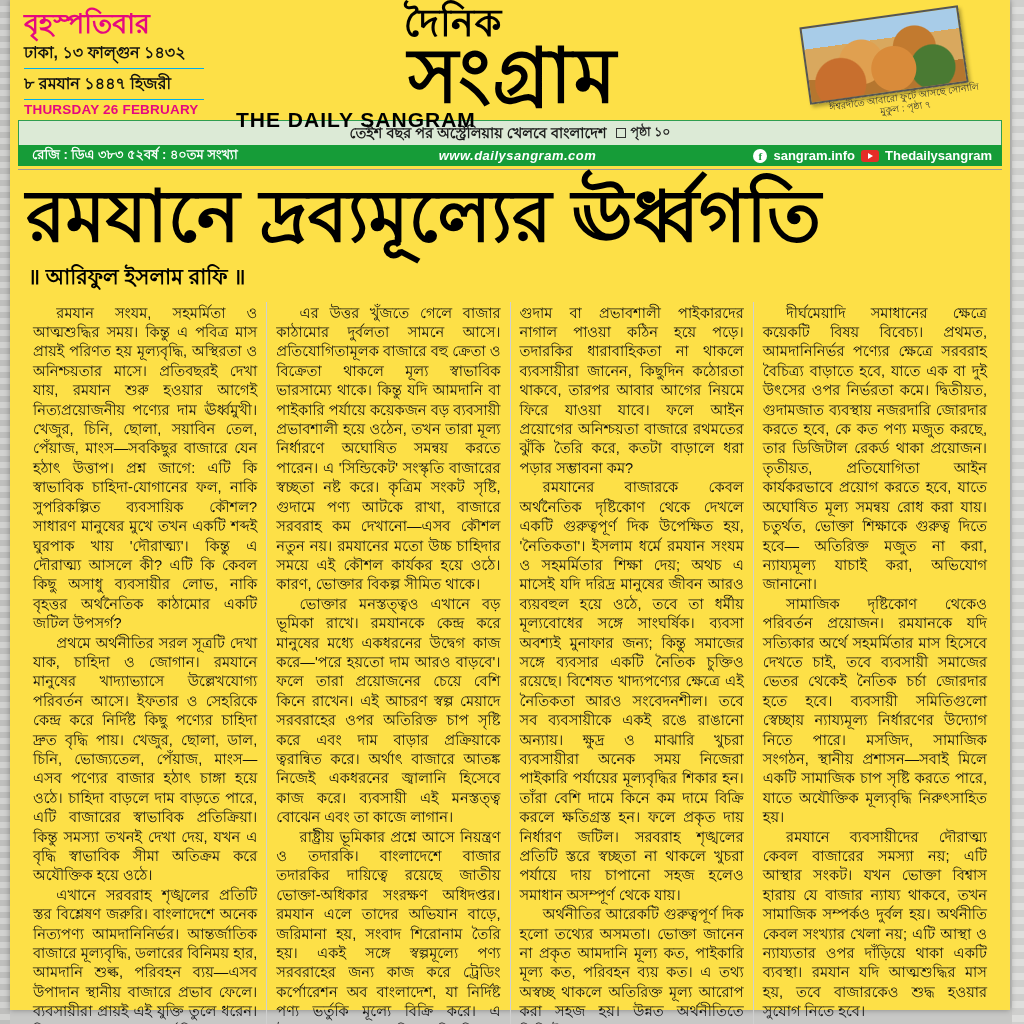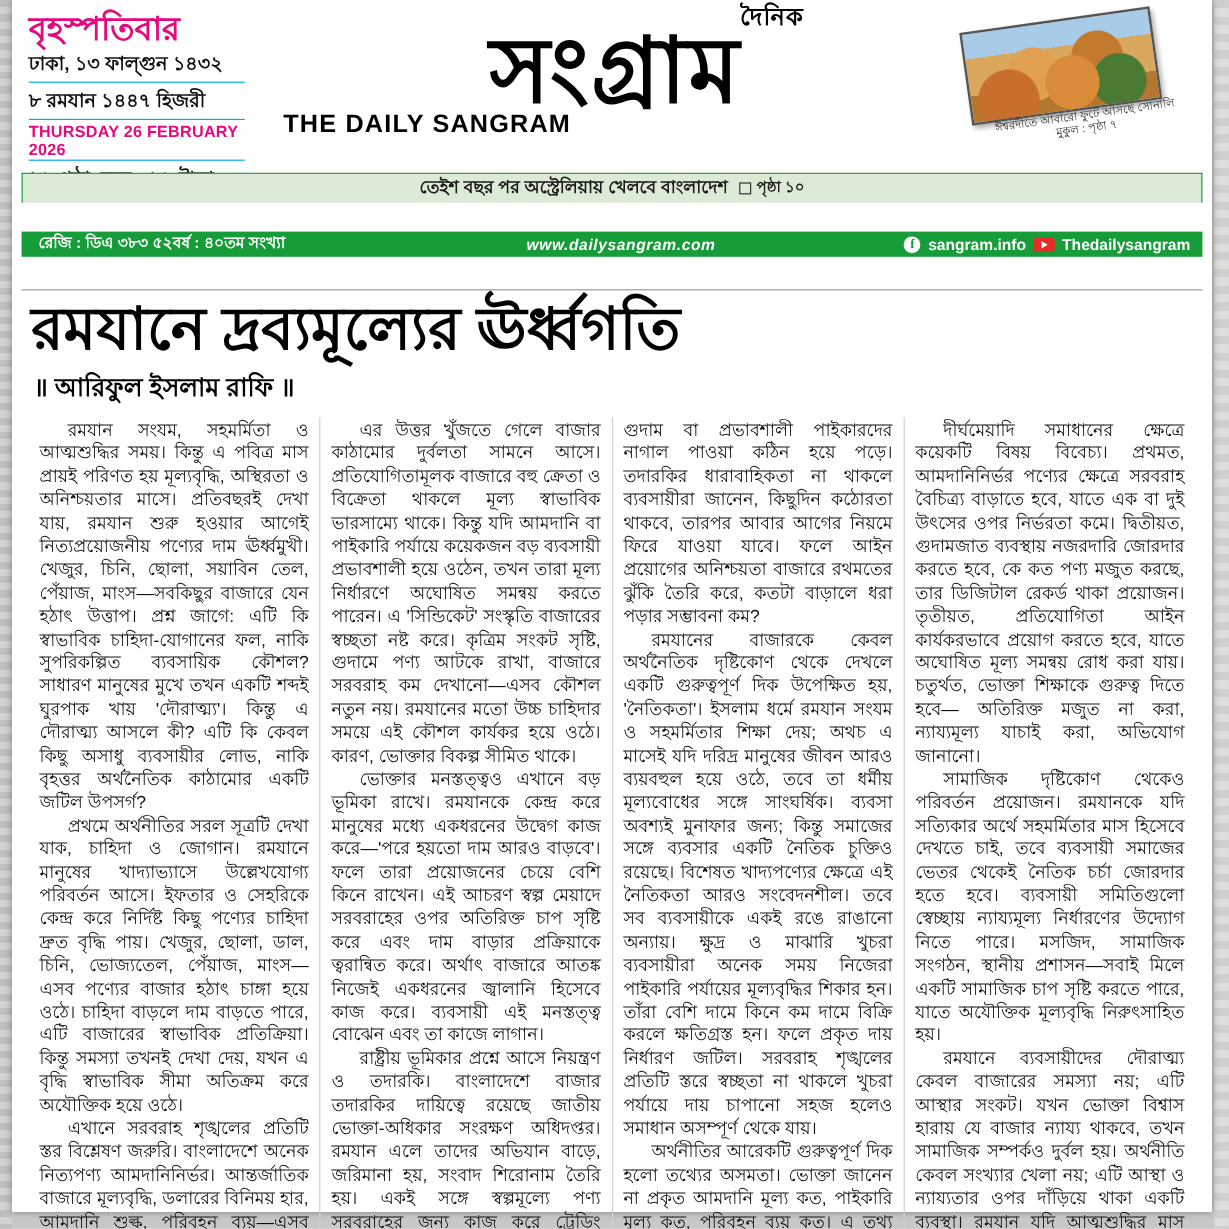--- a/index.html
+++ b/index.html
@@ -10,36 +10,36 @@
     position:relative;
     overflow:hidden;
   }
   
   .edge-left{position:absolute;left:0;top:0;bottom:0;width:10px;background:
     repeating-linear-gradient(180deg,#bfbfbd 0 6px,#d2d2d0 6px 12px);}
   .edge-right{position:absolute;right:0;top:0;bottom:0;width:12px;background:
     repeating-linear-gradient(180deg,#cfcfcd 0 7px,#dededc 7px 14px);}
   .paper{
     position:absolute; left:10px; right:14px; top:0; bottom:14px;
-    background:#ffffff;
+    background:#fde047;
     box-shadow:0 0 6px rgba(0,0,0,.35);
     padding:6px 8px 4px 8px;
-    display:flex; flex-direction:column;gap:24px;
+    display:flex; flex-direction:column;
   }
   
   .header{ display:flex; height:112px; }
   .date-block{ width:218px; padding:4px 2px 0 6px; }
   .weekday{ color:#e5097f; font-weight:bold; font-size:27px; line-height:1.05; }
   .dline{ font-size:16px; font-weight:bold; color:#111;
     border-bottom:1.5px solid #00aeef; padding:2px 0 1px 0; width:180px;}
   .dline.en{ color:#e5097f; font-size:13.5px; letter-spacing:.2px;}
   .dline.last{ border-bottom:none; }
   .masthead{ flex:1; text-align:center; position:relative; padding-top:0; }
-  .mast-top{ font-weight:bold; font-size:20px; line-height:.9;
-    text-align:right; padding-right:120px; letter-spacing:1px;}
+  .mast-top{ font-weight:bold; font-size:38px; line-height:.9;
+    text-align:center; padding-right:120px; letter-spacing:1px;}
   .mast-main{ font-weight:bold; font-size:76px; line-height:.95; letter-spacing:2px; }
   .mast-sub{ font-weight:bold; font-size:21px; letter-spacing:1px;
     text-align:left; padding-right:46px; margin-top:-4px;}
   .photo-wrap{ width:212px; position:relative; }
   .photo{
     position:absolute; left:14px; top:10px; width:160px; height:78px;
     transform:rotate(-8deg);
     border:2px solid #555; background:
       radial-gradient(circle at 20% 80%, #c86f2e 0 18%, transparent 19%),
       radial-gradient(circle at 55% 70%, #d98b3a 0 22%, transparent 23%),
@@ -81,21 +81,21 @@
   .fb-icon{ width:14px; height:14px; border-radius:50%; background:#fff; color:#169c38;
     font-size:11px; font-weight:bold; display:inline-flex; align-items:center;
     justify-content:center; font-family:"Liberation Serif",serif; }
   .yt-icon{ width:18px; height:12px; border-radius:3px; background:#e52d27;
     display:inline-flex; align-items:center; justify-content:center; }
   .yt-icon::after{ content:""; width:0; height:0; border-left:5px solid #fff;
     border-top:3.5px solid transparent; border-bottom:3.5px solid transparent; }
   
   .article{ flex:1; border-top:1.5px solid #999; margin-top:3px; padding:2px 6px 0 6px;
     display:flex; flex-direction:column; }
-  .headline{ font-weight:bold; font-size:49px; line-height:1.12; color:#000;
+  .headline{ font-weight:bold; font-size:72px; line-height:1.12; color:#000;
     padding:4px 0 2px 2px; letter-spacing:0; }
   .byline{ font-weight:bold; font-size:21px; padding:2px 0 6px 4px; }
   .columns{ flex:1; display:flex; border-bottom:2px dotted #9a9a9a; padding-bottom:6px; }
   .col{ flex:1; padding:2px 9px 0 9px; font-size:14.6px; line-height:1.33;
     text-align:justify; color:#111; }
   .col + .col{ border-left:1px solid #d0d0d0; }
   .col p{ text-indent:1.6em; margin:0; }
   .col p.no-indent{ text-indent:0; }
 </style>
 </head>

